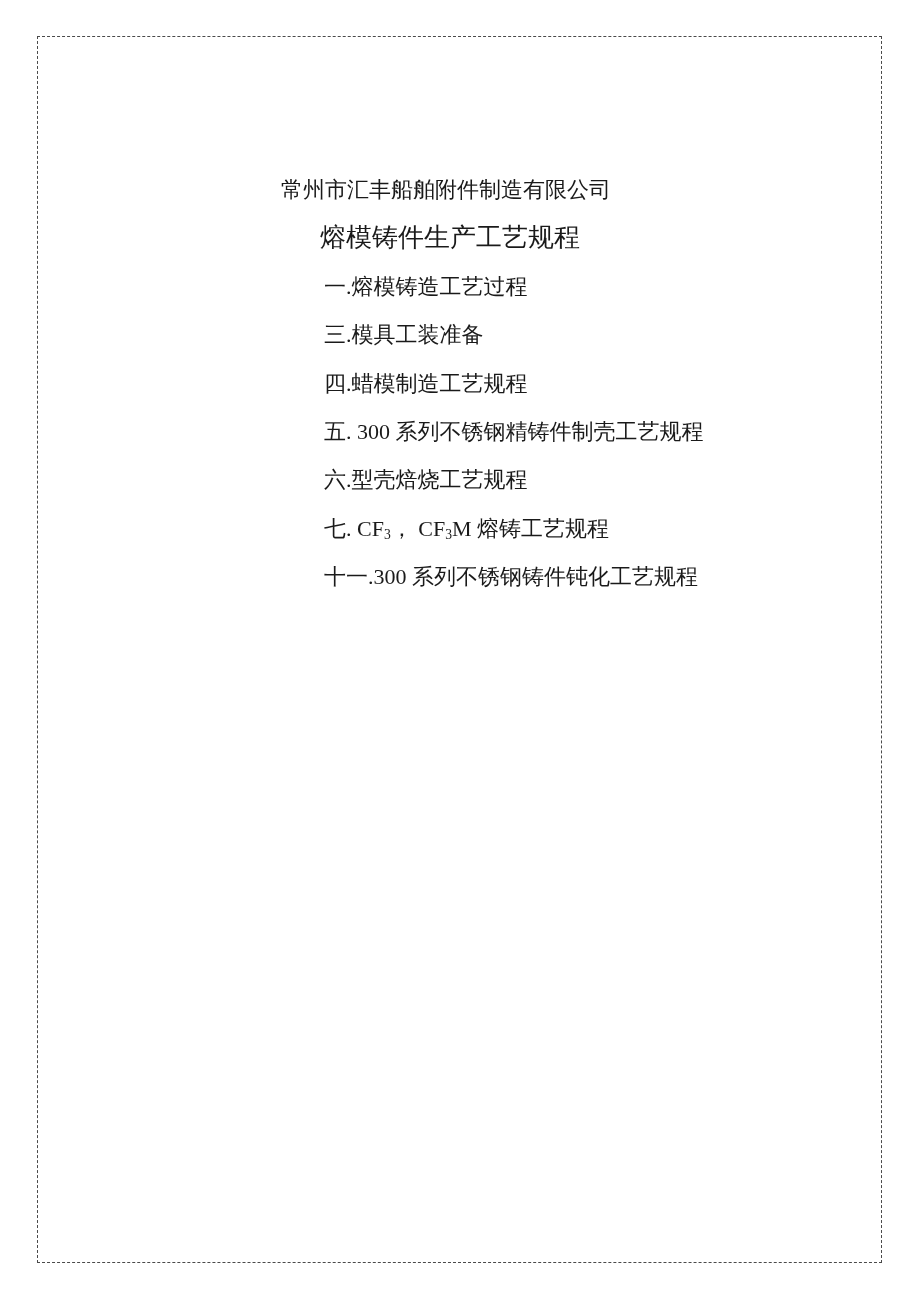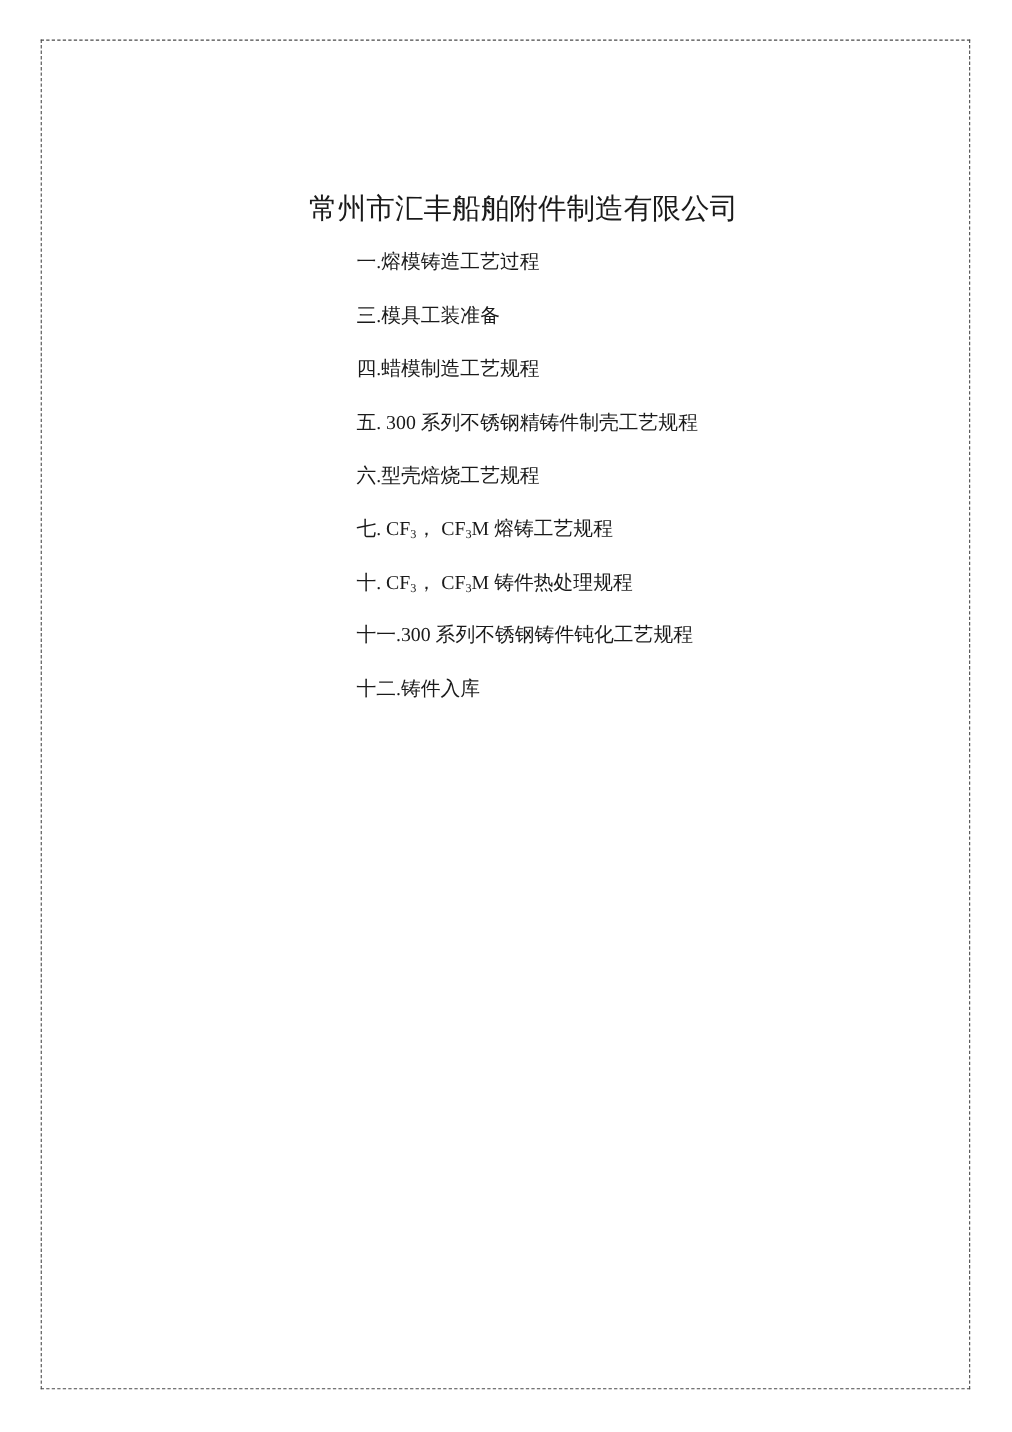--- a/index.html
+++ b/index.html
@@ -31,47 +31,46 @@
     top: 166px;
     width: 920px;
   }
   .line {
     height: 48.4px;
     line-height: 48.4px;
     white-space: nowrap;
   }
   .company {
     padding-left: 281px;
-    font-size: 26px;
+    font-size: 22px;
   }
   .title {
     padding-left: 320px;
     font-size: 26px;
   }
   .toc-item {
     padding-left: 324px;
-    font-size: 18px;
+    font-size: 22px;
   }
   .toc-item sub {
     font-size: 0.62em;
     line-height: 0;
     vertical-align: -0.25em;
   }
 </style>
 </head>
 <body style="background: rgb(255, 255, 255);">
 
 <div class="page-border" style="border-color: rgb(74, 74, 74);"></div>
 
 <div class="doc-content">
   <div class="line company">常州市汇丰船舶附件制造有限公司</div>
+  <div class="line title">熔模铸件生产工艺规程</div>
   <div id="toc">
       <div class="line toc-item"><span>一.熔模铸造工艺过程</span></div>
       <div class="line toc-item"><span>三.模具工装准备</span></div>
       <div class="line toc-item"><span>四.蜡模制造工艺规程</span></div>
       <div class="line toc-item"><span>五. 300 系列不锈钢精铸件制壳工艺规程</span></div>
       <div class="line toc-item"><span>六.型壳焙烧工艺规程</span></div>
       <div class="line toc-item"><span>七. CF</span><sub>3</sub><span>， CF</span><sub>3</sub><span>M 熔铸工艺规程</span></div>
-      <div class="line toc-item"><span>十. CF</span><sub>3</sub><span>， CF</span><sub>3</sub><span>M 铸件热处理规程</span></div>
       <div class="line toc-item"><span>十一.300 系列不锈钢铸件钝化工艺规程</span></div>
-      <div class="line toc-item"><span>十二.铸件入库</span></div>
     </div>
 </div>
 
 </body></html>

